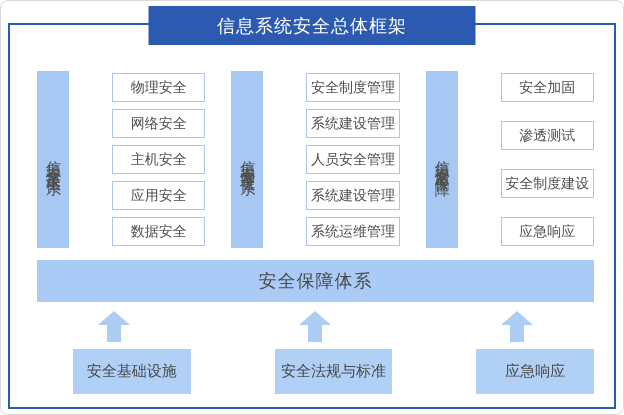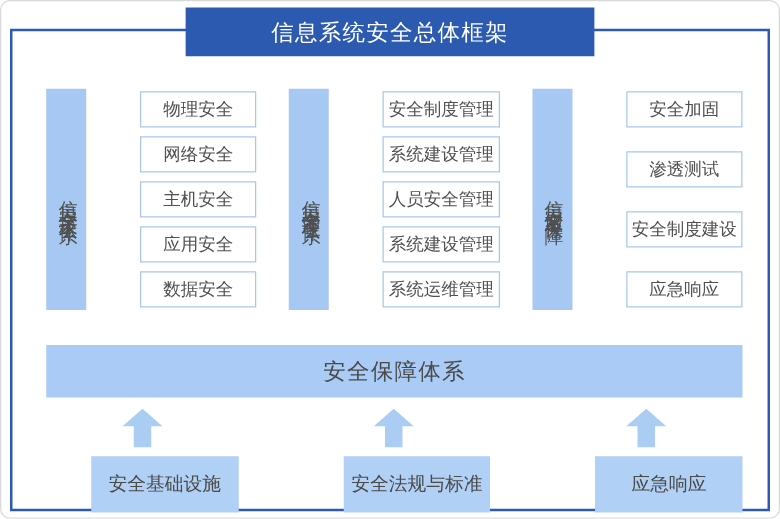--- a/index.html
+++ b/index.html
@@ -85,21 +85,21 @@
     background: #ffffff;
     border: 1px solid #a9c7ee;
     display: flex;
     align-items: center;
     justify-content: center;
     font-size: 14px;
     color: #4f4f4f;
     margin-left: 28px;
   }
   .guarantee {
-    margin-top: 28px;
+    margin-top: 12px;
     height: 42px;
     background: #a9cbf5;
     display: flex;
     align-items: center;
     justify-content: center;
     font-size: 18px;
     color: #4a4a4a;
     letter-spacing: 1px;
   }
   .arrows {

